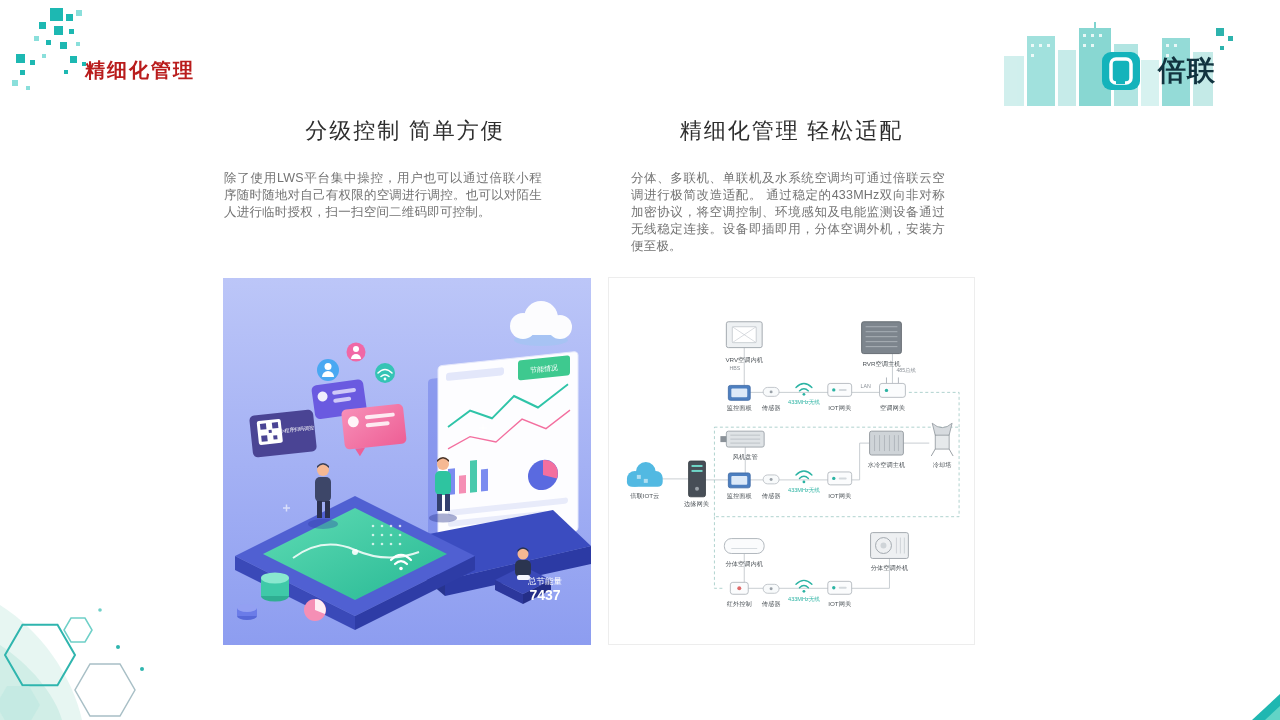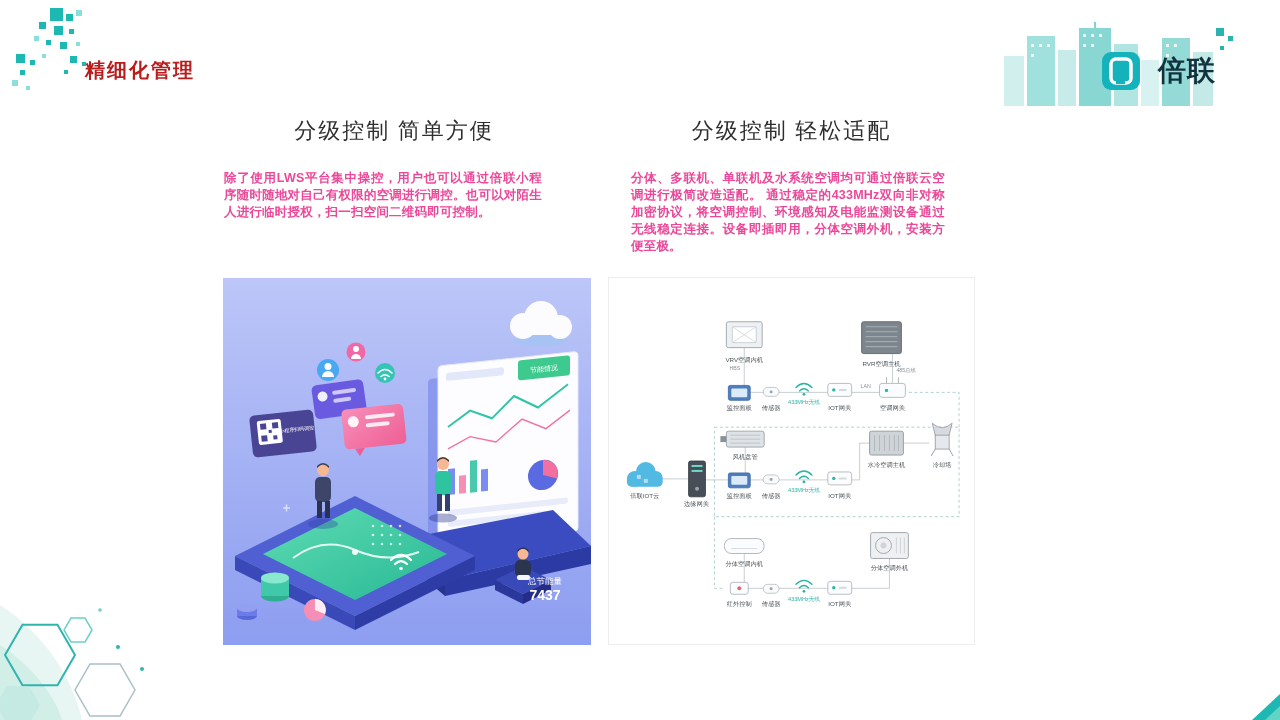--- a/index.html
+++ b/index.html
@@ -9,25 +9,25 @@
     overflow:hidden; font-family:"Liberation Sans","DejaVu Sans",sans-serif;
   }
   .page-title {
     position:absolute; left:85px; top:57px; font-size:20px; font-weight:bold;
     color:#b91c1c; letter-spacing:2px;
   }
   .col-heading {
     position:absolute; font-family:"Liberation Serif","DejaVu Serif",serif;
     font-size:22px; color:#2e2e2e; letter-spacing:2px; text-align:center; font-weight:500;
   }
-  .heading-left  { left:210px; top:116px; width:368px; }
+  .heading-left  { left:221px; top:116px; width:368px; }
   .heading-right { left:608px; top:116px; width:367px; }
   .col-body {
-    position:absolute; font-size:12.5px; line-height:17px; color:#ec4899;
-    text-align:justify; letter-spacing:0.2px;font-weight:bold;
+    position:absolute; font-size:12.5px; line-height:17px; color:#737373;
+    text-align:justify; letter-spacing:0.2px;
   }
   .body-left  { left:224px; top:170px; width:318px; }
   .body-right { left:631px; top:170px; width:314px; }
   .illustration { position:absolute; left:223px; top:278px; width:368px; height:367px; }
   .diagram {
     position:absolute; left:608px; top:277px; width:367px; height:368px;
     background:#ffffff; border:1px solid #ededed;
   }
   .logo { position:absolute; top:52px; right:64px; display:flex; align-items:center; gap:18px; z-index:5; }
   .logo-text { font-size:28px; font-weight:bold; color:#11333f; letter-spacing:1px; }
@@ -106,21 +106,21 @@
       <rect width="38" height="38" rx="9" fill="#14b3bb"></rect>
       <rect x="9" y="7" width="20" height="24" rx="5" fill="none" stroke="#ffffff" stroke-width="3.5"></rect>
       <rect x="14" y="26" width="9" height="6" fill="#14b3bb"></rect>
     </svg>
     <span class="logo-text">倍联</span>
   </div>
 
   <h1 class="page-title">精细化管理</h1>
 
   <h2 class="col-heading heading-left">分级控制 简单方便</h2>
-  <h2 class="col-heading heading-right">分级控制 轻松适配</h2>
+  <h2 class="col-heading heading-right">精细化管理 轻松适配</h2>
   <p class="col-body body-left">除了使用LWS平台集中操控，用户也可以通过倍联小程序随时随地对自己有权限的空调进行调控。也可以对陌生人进行临时授权，扫一扫空间二维码即可控制。</p>
   <p class="col-body body-right">分体、多联机、单联机及水系统空调均可通过倍联云空调进行极简改造适配。 通过稳定的433MHz双向非对称加密协议，将空调控制、环境感知及电能监测设备通过无线稳定连接。设备即插即用，分体空调外机，安装方便至极。</p>
 
   <div class="illustration">
     <svg width="368" height="367" viewBox="0 0 368 367">
       <defs>
         <linearGradient id="bgG" x1="0" y1="0" x2="0" y2="1">
           <stop offset="0" stop-color="#bcc6f8"></stop>
             <stop offset="1" stop-color="#8d9df0"></stop>
         </linearGradient>

